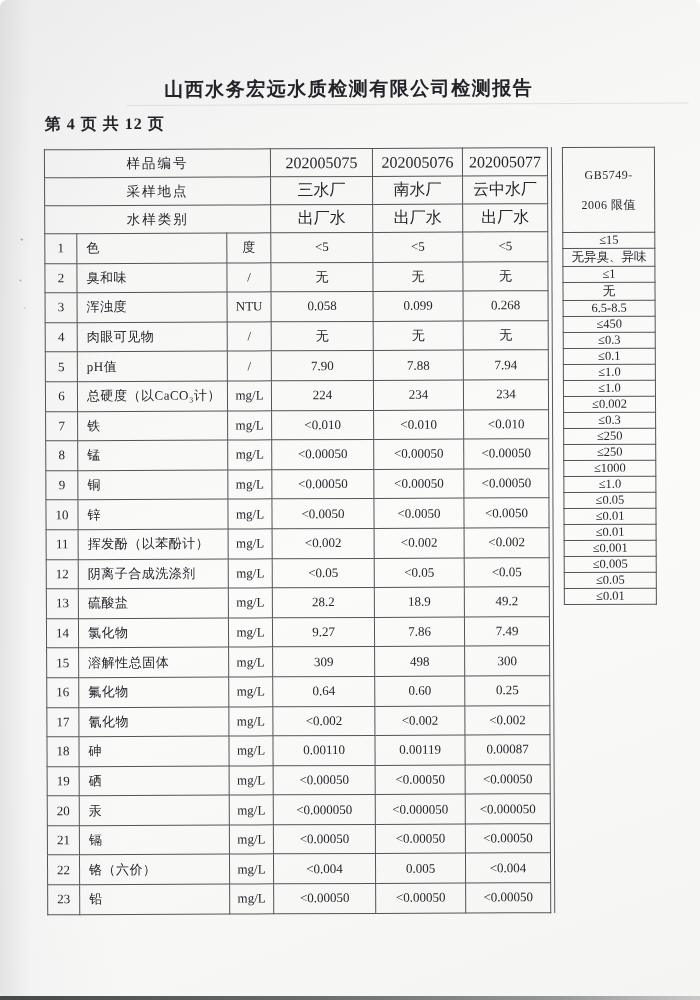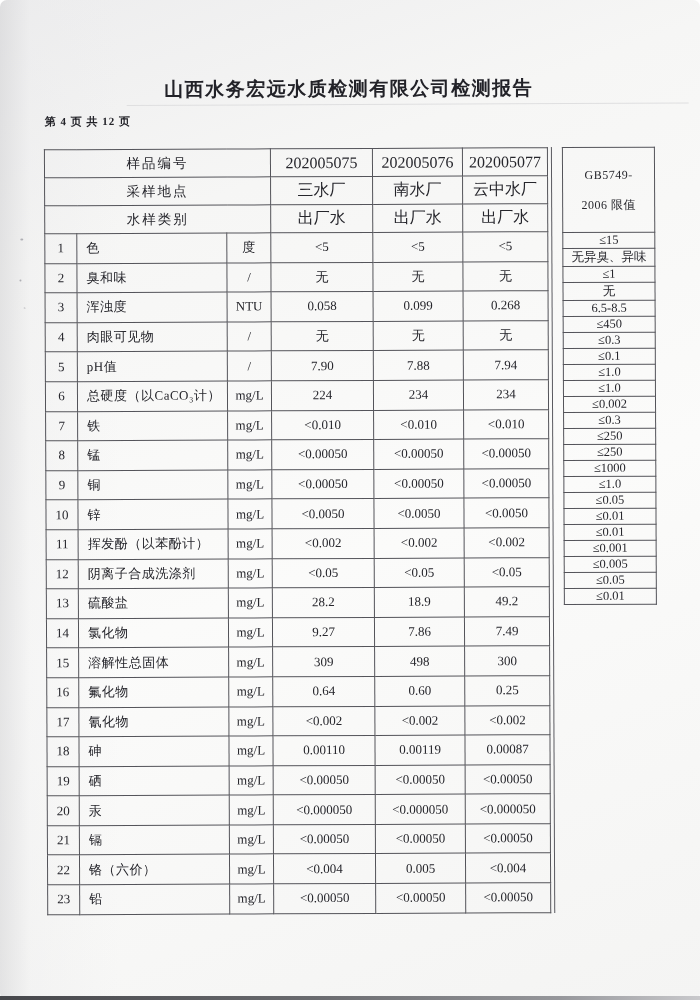--- a/index.html
+++ b/index.html
@@ -25,21 +25,21 @@
     position:absolute;top:76px;left:0;width:700px;text-align:center;
     font-family:"Liberation Sans","DejaVu Sans",sans-serif;
     font-weight:700;font-size:19px;letter-spacing:1.5px;color:#222228;
   }
   .faint-rule{position:absolute;top:104px;left:128px;width:562px;height:1px;background:#dfdfe0;}
   .meta{
     position:absolute;top:113px;left:46px;width:612px;
     display:flex;justify-content:space-between;align-items:baseline;
     font-weight:700;font-size:14.5px;color:#232329;
   }
-  .meta .pageno{font-size:11px;font-weight:700;letter-spacing:1px;}
+  .meta .pageno{font-size:16px;font-weight:700;letter-spacing:1px;}
   .tables{position:absolute;top:148px;left:45px;display:flex;}
   table{border-collapse:collapse;table-layout:fixed;}
   td{
     border:1px solid #54545a;
     text-align:center;vertical-align:middle;
     font-size:13px;color:#26262c;
     padding:0 2px;overflow:hidden;white-space:nowrap;
   }
   .main-table{width:503px;}
   .main-table tr.hrow{height:28px;}

